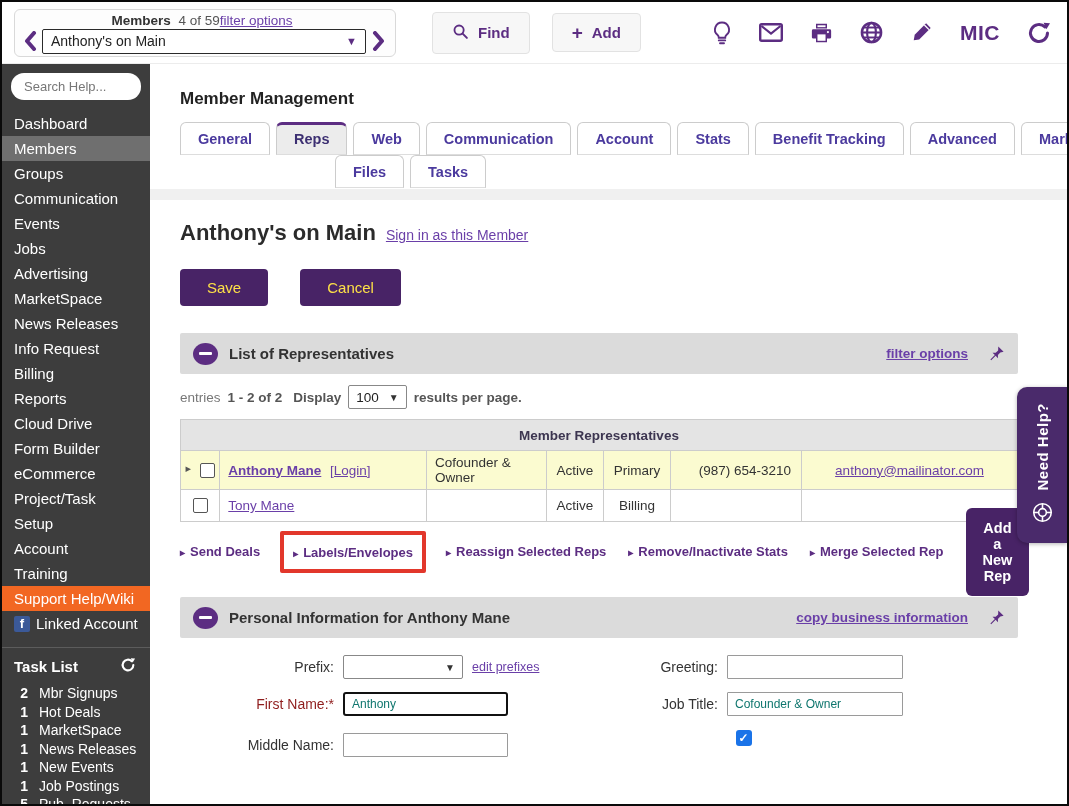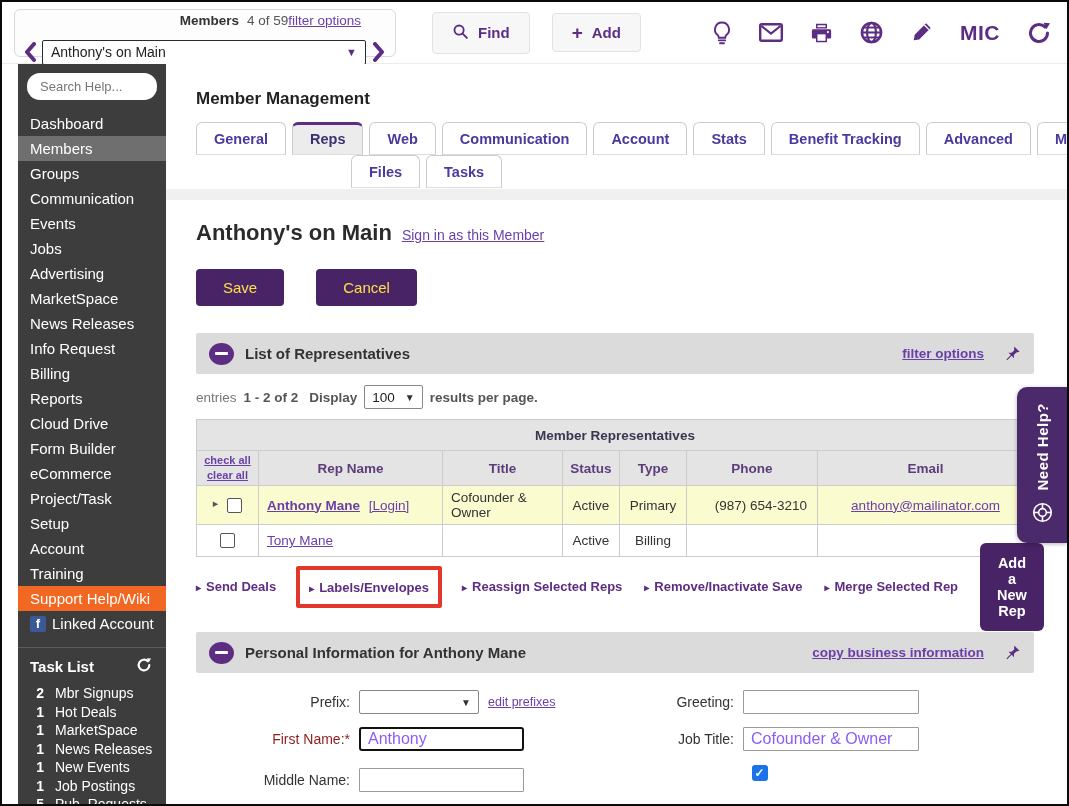--- a/index.html
+++ b/index.html
@@ -10,36 +10,36 @@
     overflow: hidden;
     position: relative;
     background: #fff;
     color: #333;
   }
   a { cursor: pointer; }
 
   
   .topbar { height:62px; display:flex; align-items:center; padding:0 16px 0 12px; gap:22px; background:#fff; border-bottom:1px solid #ececec; }
   .member-box { width:382px; height:48px; border:1px solid #d9d9d9; background:#fdfdfd; border-radius:6px; padding:3px 8px 4px 6px; flex-shrink:0; }
-  .member-box-top { display:flex; justify-content:flex-end; align-items:center; padding-left:22px; padding-right:26px; font-size:13.5px; margin-bottom:12px; }
+  .member-box-top { display:flex; justify-content:center; align-items:center; padding-left:22px; padding-right:26px; font-size:13.5px; margin-bottom:1px; }
   .member-entity { font-weight:bold; color:#333; }
   .member-count { color:#555; margin-left:4px; }
   .plink { color:#6a3fa8; text-decoration:underline; font-size:13.5px; }
   .member-box-bottom { display:flex; align-items:center; gap:3px; }
   .chev { width:18px; height:22px; flex-shrink:0; display:flex; align-items:center; justify-content:center; }
   .member-select { flex:1; height:25px; border:1px solid #2a2a2a; background:#fff; display:flex; align-items:center; justify-content:space-between; padding:0 8px; font-size:14px; color:#222; border-radius:2px; }
   .member-select .caret { color:#5c2d82; font-size:11px; }
   .btn-light { display:inline-flex; align-items:center; gap:9px; background:#f7f7f7; border:1px solid #e2e2e2; border-radius:4px; padding:10px 19px; color:#5c2d82; font-size:15px; font-weight:bold; cursor:pointer; }
   .btn-light .plus { font-size:19px; line-height:14px; font-weight:bold; }
   .top-icons { margin-left:auto; display:flex; align-items:center; gap:27px; }
   .top-icons svg { display:block; }
   .mic-logo { font-weight:bold; font-size:21px; color:#5c2d82; letter-spacing:0.5px; }
 
   
-  .layout { display:flex; height:741px;padding-left:16px; }
+  .layout { display:flex; height:741px; }
   .sidebar { width:148px; background:#3d3d3d; flex-shrink:0; color:#fff; padding-top:9px; overflow:hidden; }
   .sidebar-search { padding:0 9px 11px; }
   .sidebar-search input { width:100%; border:none; border-radius:13px; padding:6px 13px; font-size:13px; font-family:"Liberation Sans",sans-serif; color:#333; outline:none; }
   .sidebar-search input::placeholder { color:#777; }
   .nav-item { height:25px; line-height:25px; padding:0 12px; font-size:15px; color:#fff; cursor:pointer; white-space:nowrap; display:flex; align-items:center; gap:6px; }
   .nav-item.selected { background:#6f6f6f; }
   .nav-item.orange { background:#f26722; }
   .fb-badge { width:16px; height:16px; background:#3b5998; border-radius:2px; color:#fff; font-weight:bold; font-size:13px; line-height:16px; text-align:center; flex-shrink:0; }
   .sidebar-divider { border-top:1px solid #5c5c5c; margin:11px 0 9px; }
   .tasklist-header { display:flex; justify-content:space-between; align-items:center; padding:0 14px 8px 12px; font-weight:bold; font-size:15px; }
@@ -106,21 +106,21 @@
 
   .section.personal { margin-top:29px; }
 
   .form-area { display:flex; padding-top:17px; }
   .form-col.left { width:432px; flex-shrink:0; }
   .form-col.right { flex:1; }
   .form-row { display:flex; align-items:center; margin-bottom:13px; }
   .form-label { width:163px; text-align:right; padding-right:9px; font-size:14px; color:#333; flex-shrink:0; }
   .form-label.required { color:#8f1d1d; }
   .form-label.r2 { width:115px; }
-  input.txt { width:165px; height:24px; border:1px solid #9a9a9a; font-size:16px; padding:1px 7px; color:#8b5cf6; font-family:"Liberation Sans",sans-serif; border-radius:1px; }
+  input.txt { width:165px; height:24px; border:1px solid #9a9a9a; font-size:12px; padding:1px 7px; color:#0f766e; font-family:"Liberation Sans",sans-serif; border-radius:1px; }
   input.txt.focused { border:2px solid #111; border-radius:3px; }
   input.txt.wide { width:176px; }
   .sel { width:120px; }
   .edit-link { color:#6a3fa8; text-decoration:underline; font-size:12.5px; margin-left:9px; }
   .cb-row { display:flex; align-items:flex-start; gap:11px; margin-bottom:12px; padding-left:124px; font-size:14px; color:#333; }
   .cb { width:16px; height:16px; border-radius:3px; flex-shrink:0; margin-top:1px; cursor:pointer; }
   .cb.checked { background:#1a73e8; position:relative; }
   .cb.checked::after { content:"\2713"; position:absolute; left:2.5px; top:0.5px; color:#fff; font-size:12px; font-weight:bold; }
   .cb-text { line-height:1.4; }
   .history-line { display:flex; align-items:center; gap:7px; margin-top:2px; }
@@ -387,32 +387,20 @@
             <span class="dcaret">▼</span>
           </span>
           <span class="entries-bold">results per page.</span>
         </div>
 
         <table class="reps">
           <tbody>
               <tr>
                 <td class="tbl-caption" colspan="7">Member Representatives</td>
               </tr>
-          <tr class="tbl-head">
-            <th class="checkcol check-links">
-              <a>check all</a>
-              <a>clear all</a>
-            </th>
-            <th>Rep Name</th>
-            <th>Title</th>
-            <th>Status</th>
-            <th>Type</th>
-            <th>Phone</th>
-            <th>Email</th>
-          </tr>
           <tr class="row-hl">
             <td class="cell-first">
               <span class="row-arrow">▸</span>
               <span class="cbox"></span>
             </td>
             <td class="name-cell">
               <a class="rep-link">Anthony Mane</a>
               <a class="login-link">[Login]</a>
             </td>
             <td class="title-cell">Cofounder &amp; Owner</td>
@@ -432,21 +420,21 @@
           </tr>
         </tbody>
           </table>
 
         <div class="actions-row">
           <span class="action-link"><span class="tri">▸</span><span>Send Deals</span></span>
           <span class="red-callout">
             <span class="action-link"><span class="tri">▸</span><span>Labels/Envelopes</span></span>
           </span>
           <span class="action-link"><span class="tri">▸</span><span>Reassign Selected Reps</span></span>
-          <span class="action-link"><span class="tri">▸</span><span>Remove/Inactivate Save</span></span>
+          <span class="action-link"><span class="tri">▸</span><span>Remove/Inactivate Stats</span></span>
           <span class="action-link"><span class="tri">▸</span><span>Merge Selected Rep</span></span>
           <button class="add-rep-btn">Add a New Rep</button>
         </div>
       </div>
 
       <div class="section personal">
         <div class="section-header">
           <span class="minus-icon"></span>
           <span class="section-title">Personal Information for Anthony Mane</span>
           <a class="plink">copy business information</a>

